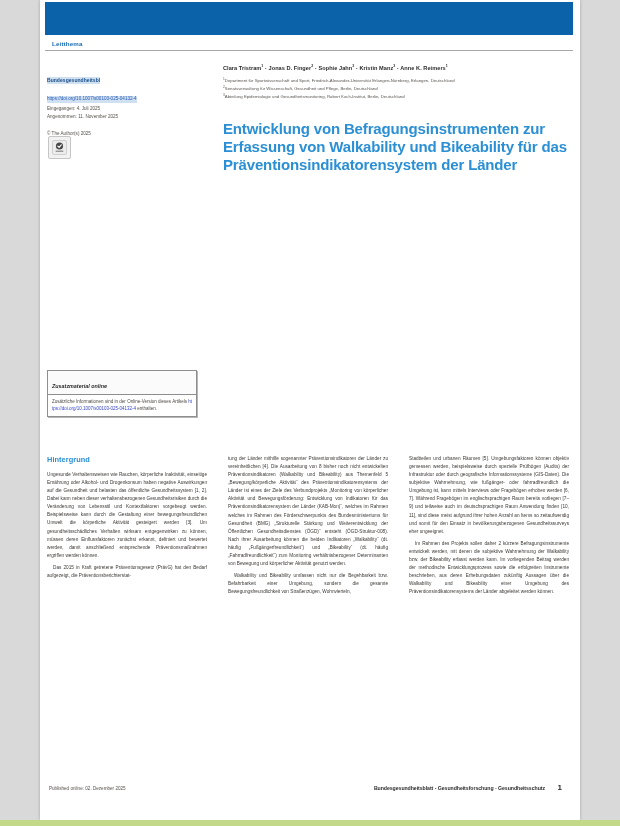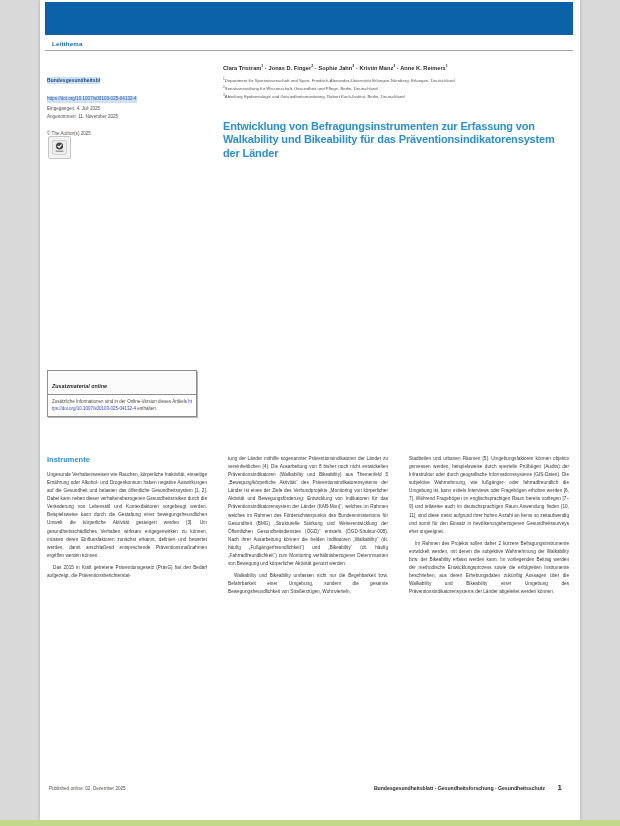--- a/index.html
+++ b/index.html
@@ -156,21 +156,21 @@
     font-size: 4.3px;
     color: #5a5550;
     line-height: 1.62;
     padding-left: 3px;
     text-indent: -3px;
   }
   .affil sup { font-size: 3.2px; vertical-align: super; }
 
   .article-title {
     margin-top: 18px;
-    font-size: 11px;
+    font-size: 15px;
     font-weight: bold;
     color: #2a8fd4;
     line-height: 1.22;
     letter-spacing: -.15px;
   }
 
   
   .suppl-box {
     position: absolute;
     left: 7px;
@@ -328,21 +328,21 @@
       <span class="suppl-title">Zusatzmaterial online</span>
     </div>
     <div class="suppl-body">
       <span>Zusätzliche Informationen sind in der Online-Version dieses Artikels </span><a href="#">https://doi.org/10.1007/s00103-025-04132-4</a><span> enthalten.</span>
     </div>
   </div>
 
   <div class="cols">
 
     <div class="col col-1">
-      <h2 class="h2">Instrumente</h2>
+      <h2 class="h2">Hintergrund</h2>
       <p class="para">Ungesunde Verhaltensweisen wie Rauchen, körperliche Inaktivität, einseitige Ernährung oder Alkohol- und Drogenkonsum haben negative Auswirkungen auf die Gesundheit und belasten das öffentliche Gesundheitssystem [1, 2]. Dabei kann neben dieser verhaltensbezogenen Gesundheitsrisiken durch die Veränderung von Lebensstil und Kontextfaktoren vorgebeugt werden. Beispielsweise kann durch die Gestaltung einer bewegungsfreundlichen Umwelt die körperliche Aktivität gesteigert werden [3]. Um gesundheitsschädliches Verhalten wirksam entgegenwirken zu können, müssen deren Einflussfaktoren zunächst erkannt, definiert und bewertet werden, damit anschließend entsprechende Präventionsmaßnahmen ergriffen werden können.</p>
       <p class="para indent">Das 2015 in Kraft getretene Präventionsgesetz (PrävG) hat den Bedarf aufgezeigt, die Präventionsberichterstat-</p>
     </div>
 
     <div class="col col-2">
       <p class="para">tung der Länder mithilfe sogenannter Präventionsindikatoren der Länder zu vereinheitlichen [4]. Die Ausarbeitung von 8 bisher noch nicht entwickelten Präventionsindikatoren (Walkability und Bikeability) aus Themenfeld 5 „Bewegung/körperliche Aktivität“ des Präventionsindikatorensystems der Länder ist eines der Ziele des Verbundprojekts „Monitoring von körperlicher Aktivität und Bewegungsförderung: Entwicklung von Indikatoren für das Präventionsindikatorensystem der Länder (KAB-Mon)“, welches im Rahmen welches im Rahmen des Förderschwerpunkts des Bundesministeriums für Gesundheit (BMG) „Strukturelle Stärkung und Weiterentwicklung der Öffentlichen Gesundheitsdienstes (ÖGD)“ entsteht (ÖGD-Struktur-008). Nach ihrer Ausarbeitung können die beiden Indikatoren „Walkability“ (dt. häufig „Fußgängerfreundlichkeit“) und „Bikeability“ (dt. häufig „Fahrradfreundlichkeit“) zum Monitoring verhältnisbezogener Determinanten von Bewegung und körperlicher Aktivität genutzt werden.</p>
       <p class="para indent">Walkability und Bikeability umfassen nicht nur die Begehbarkeit bzw. Befahrbarkeit einer Umgebung, sondern die gesamte Bewegungsfreundlichkeit von Straßenzügen, Wohnvierteln,</p>
     </div>
 
     <div class="col col-3">

